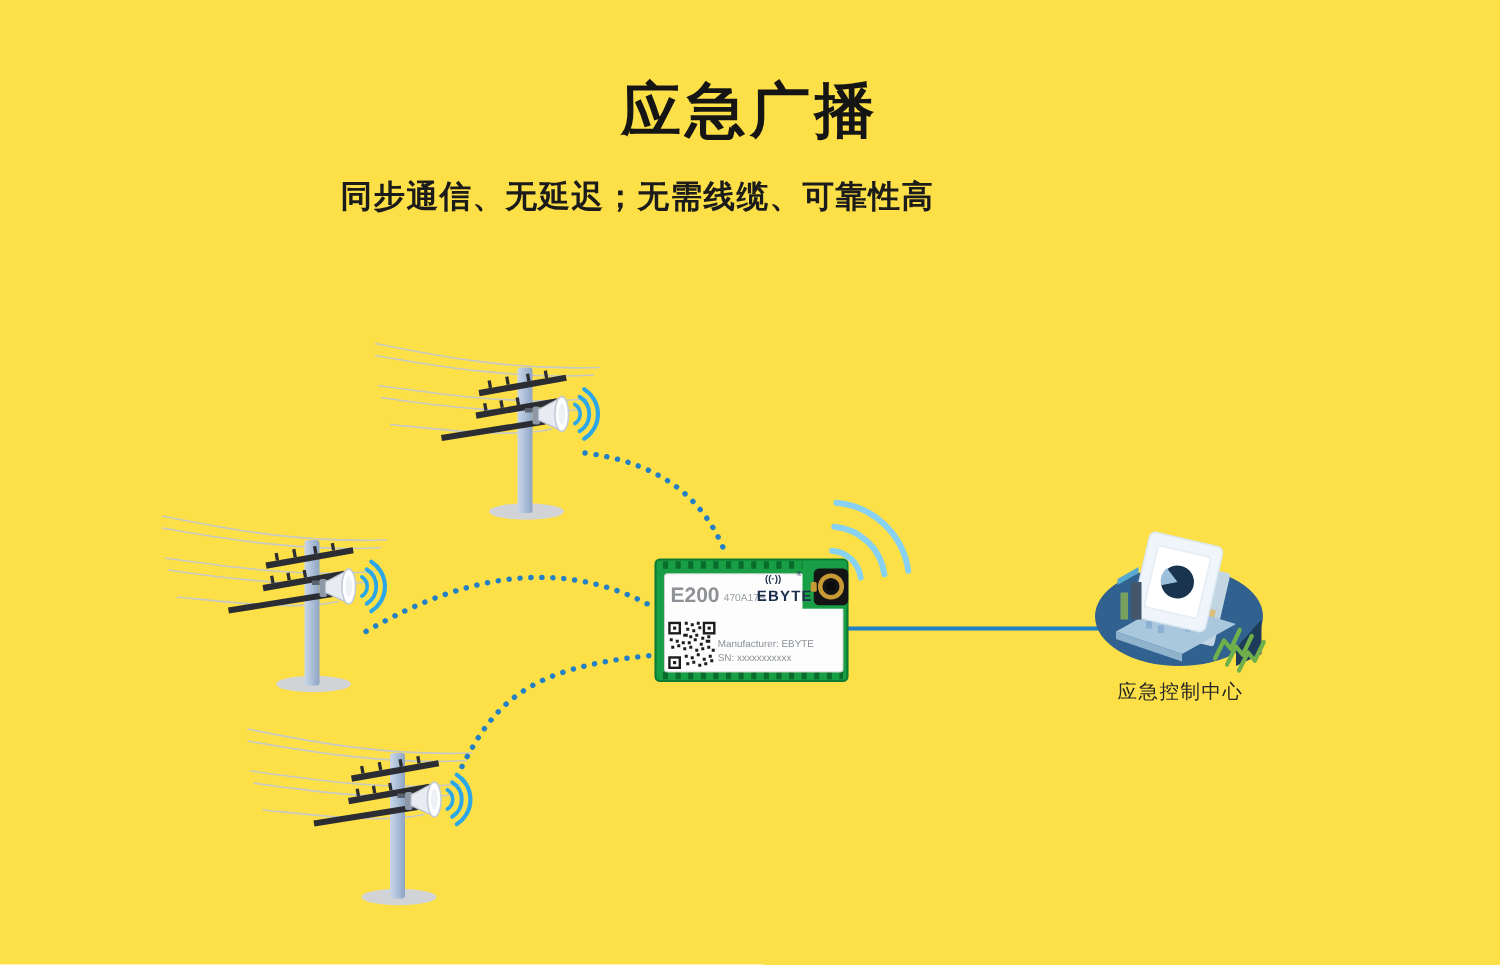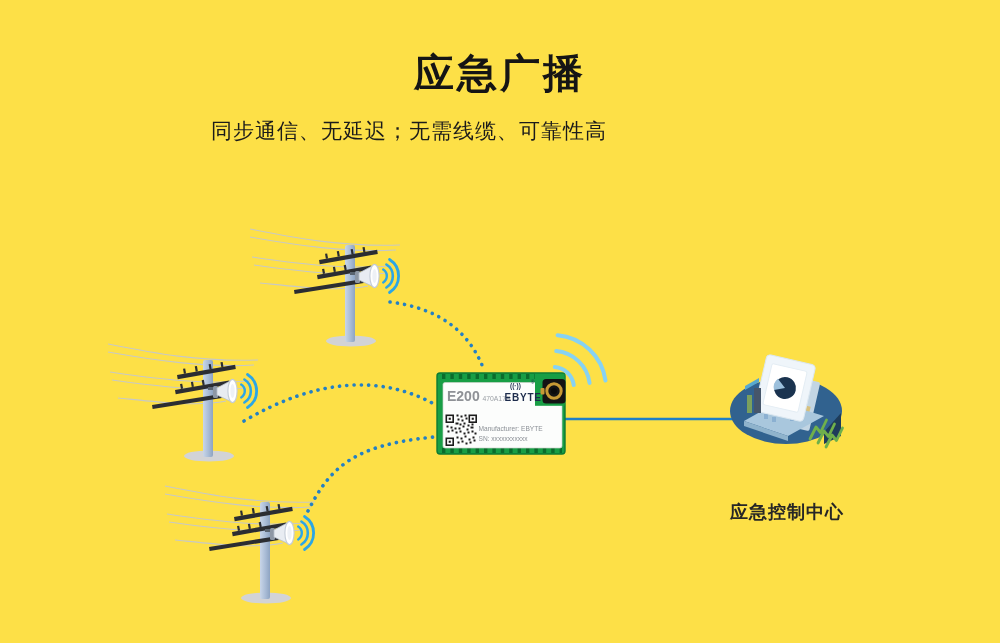--- a/index.html
+++ b/index.html
@@ -6,26 +6,26 @@
   .canvas {
     position:relative; width:1000px; height:643px; overflow:hidden;
     background:#fde047;
     font-family:"Liberation Sans","DejaVu Sans",sans-serif;
   }
   .title {
     position:absolute; top:46px; left:0; width:1000px; text-align:center;
     font-size:40px; font-weight:800; color:#151515; letter-spacing:3px;
   }
   .subtitle {
-    position:absolute; top:117px; left:0; width:818px; text-align:center;
-    font-size:21px; font-weight:400; color:#1b1b1b; letter-spacing:1px;
+    position:absolute; top:117px; left:16px; width:818px; text-align:center;
+    font-size:21px; font-weight:700; color:#1b1b1b; letter-spacing:1px;
   }
   .cc-label {
     position:absolute; top:452px; left:687px; width:200px; text-align:center;
-    font-size:18px; font-weight:700; color:#262626; letter-spacing:1px;margin-top:48px;
+    font-size:13px; font-weight:400; color:#262626; letter-spacing:1px;
   }
   svg.diagram { position:absolute; left:0; top:0; }
   svg text { font-family:"Liberation Sans","DejaVu Sans",sans-serif; }
   .t-model   { font-size:14px; font-weight:bold; fill:#8e9196; }
   .t-variant { font-size:6.8px; fill:#9ba0a6; }
   .t-brand   { font-size:10px; font-weight:bold; fill:#1d2c4c; letter-spacing:0.8px; }
   .t-ant     { font-size:6.5px; fill:#233352; font-weight:bold; }
   .t-reg     { font-size:4.5px; fill:#233352; }
   .t-small   { font-size:6.6px; fill:#8b9096; }
 </style>

